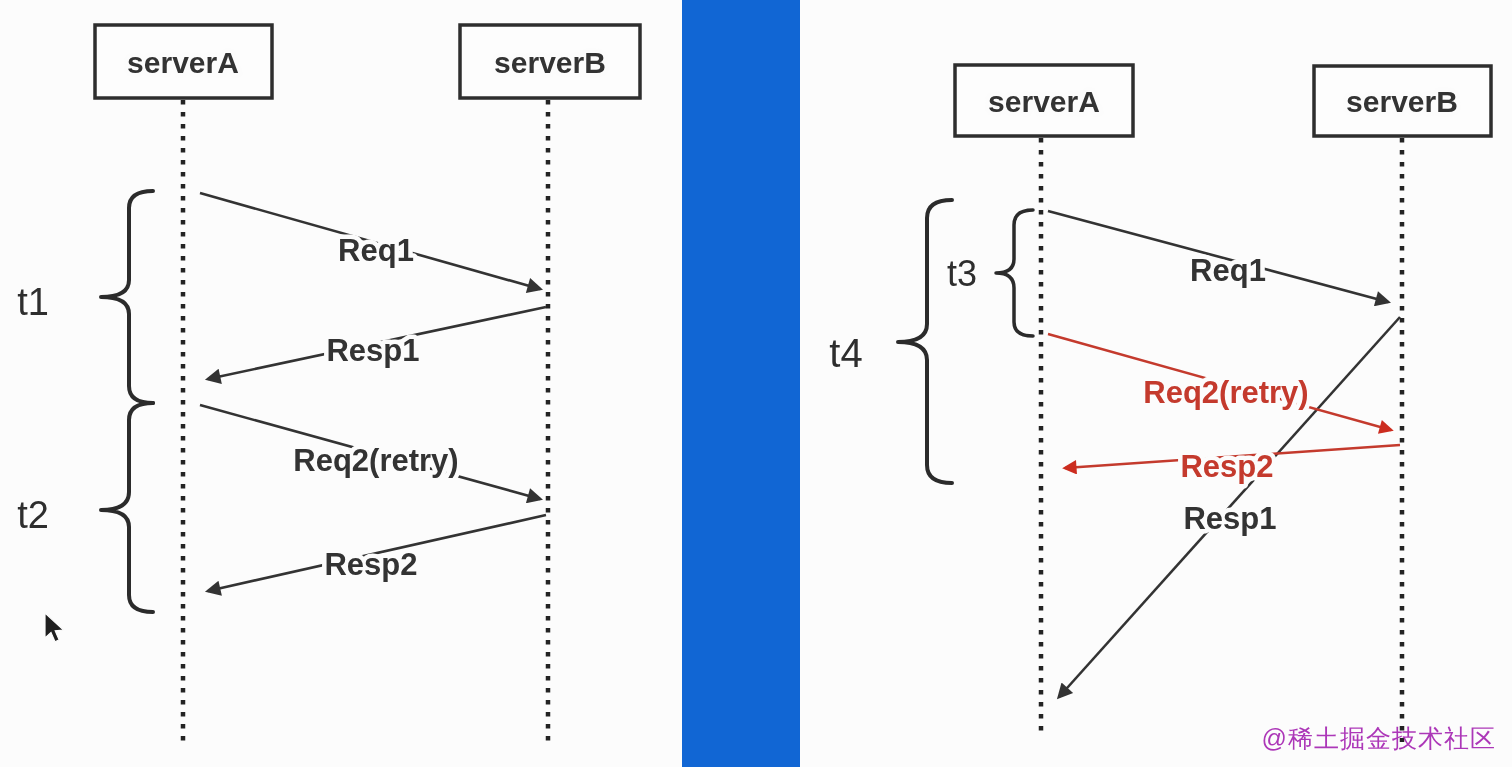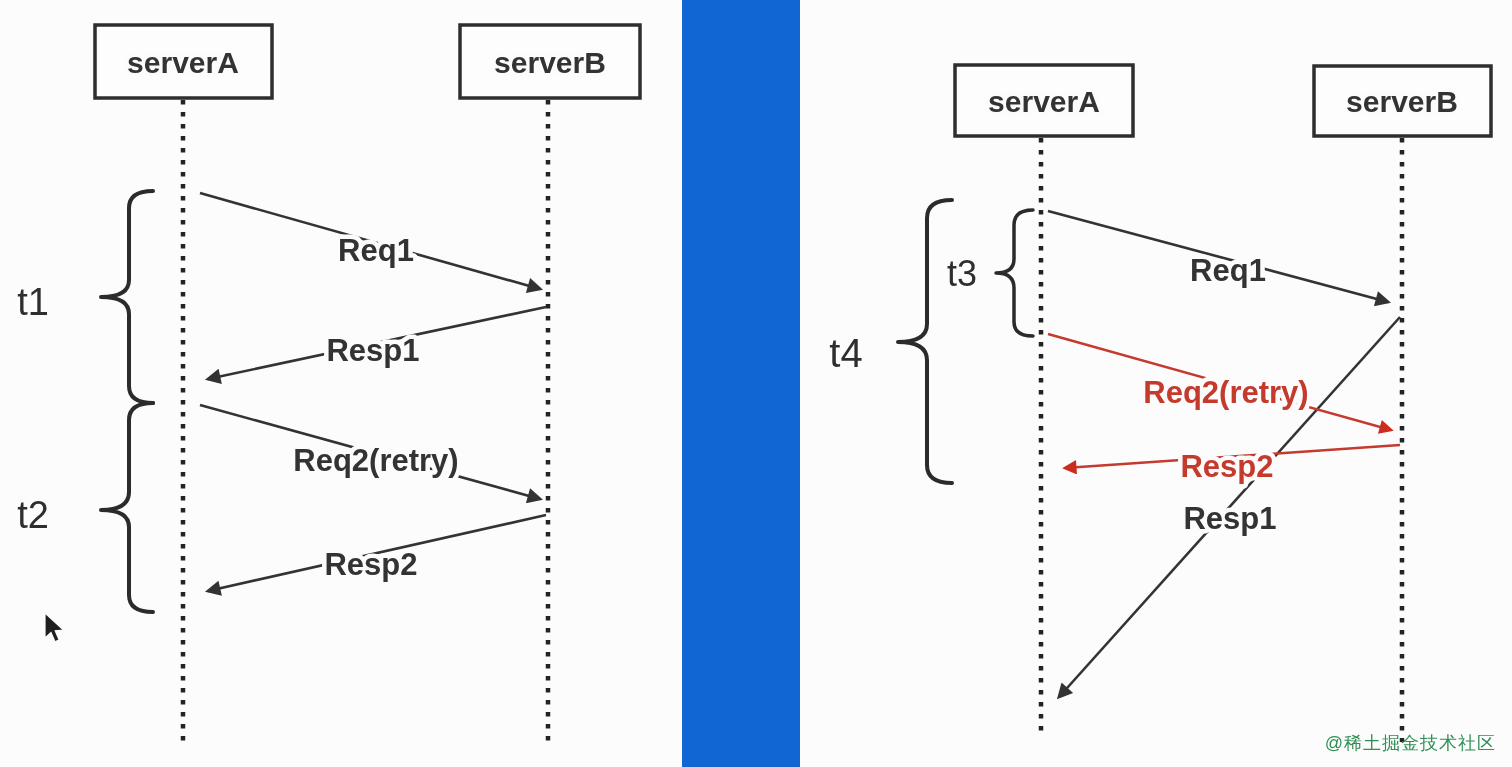--- a/index.html
+++ b/index.html
@@ -18,21 +18,21 @@
   .brace{fill:none;stroke:#2b2b2b;stroke-width:4px;stroke-linecap:round;stroke-linejoin:round;}
   .brace.small{stroke-width:3.5px;}
   
   text{paint-order:stroke;stroke:#fcfcfc;stroke-width:9px;stroke-linejoin:round;}
   .actor-label{font-size:30px;font-weight:600;fill:#333333;text-anchor:middle;}
   .msg-label{font-size:31px;font-weight:600;fill:#333333;text-anchor:middle;}
   .msg-label.red{fill:#c43a2d;}
   .t-label{font-size:38px;font-weight:500;fill:#2e2e2e;text-anchor:middle;stroke-width:6px;}
   .t-label.big{font-size:40px;}
   .t-label.mid{font-size:36px;}
-  #watermark{position:absolute;right:16px;bottom:12px;font-size:18px;color:#15803d;
+  #watermark{position:absolute;right:16px;bottom:12px;font-size:25px;color:#a21caf;
              opacity:.88;letter-spacing:1px;}
 </style>
 </head>
 <body>
 
 <svg id="left-svg" class="panel" viewBox="0 0 682 767">
   <defs>
     <marker id="ah-black-l" viewBox="0 0 10 10" refX="8" refY="5" markerWidth="8" markerHeight="6" orient="auto-start-reverse">
       <path d="M0,0 L10,5 L0,10 Z" fill="#333333"></path>
     </marker>

